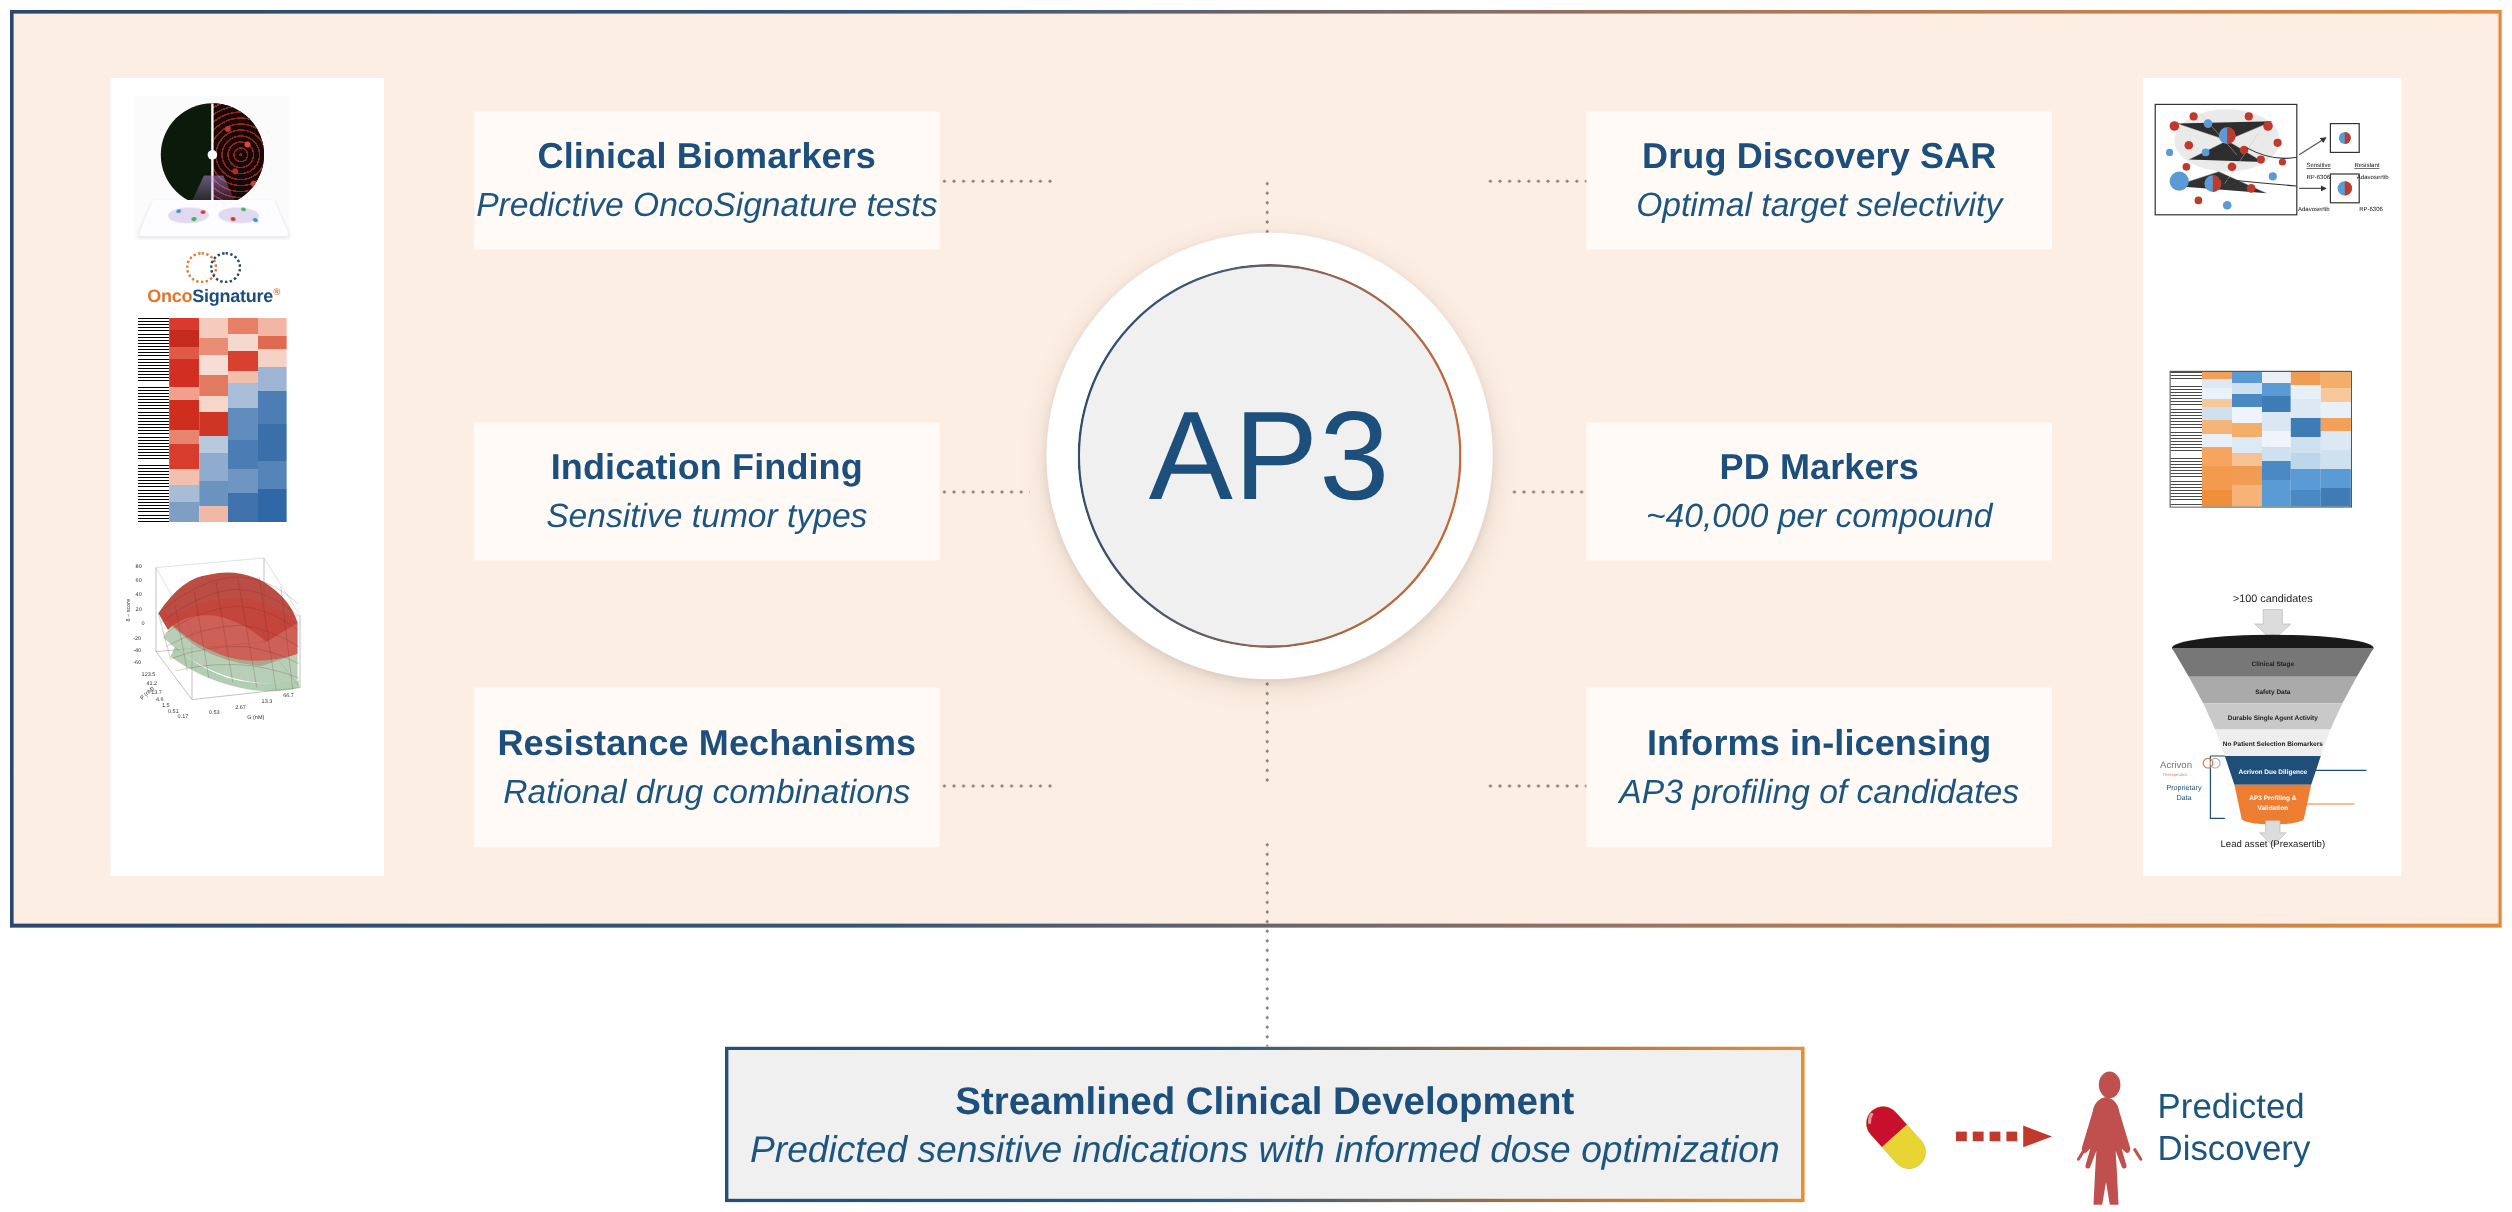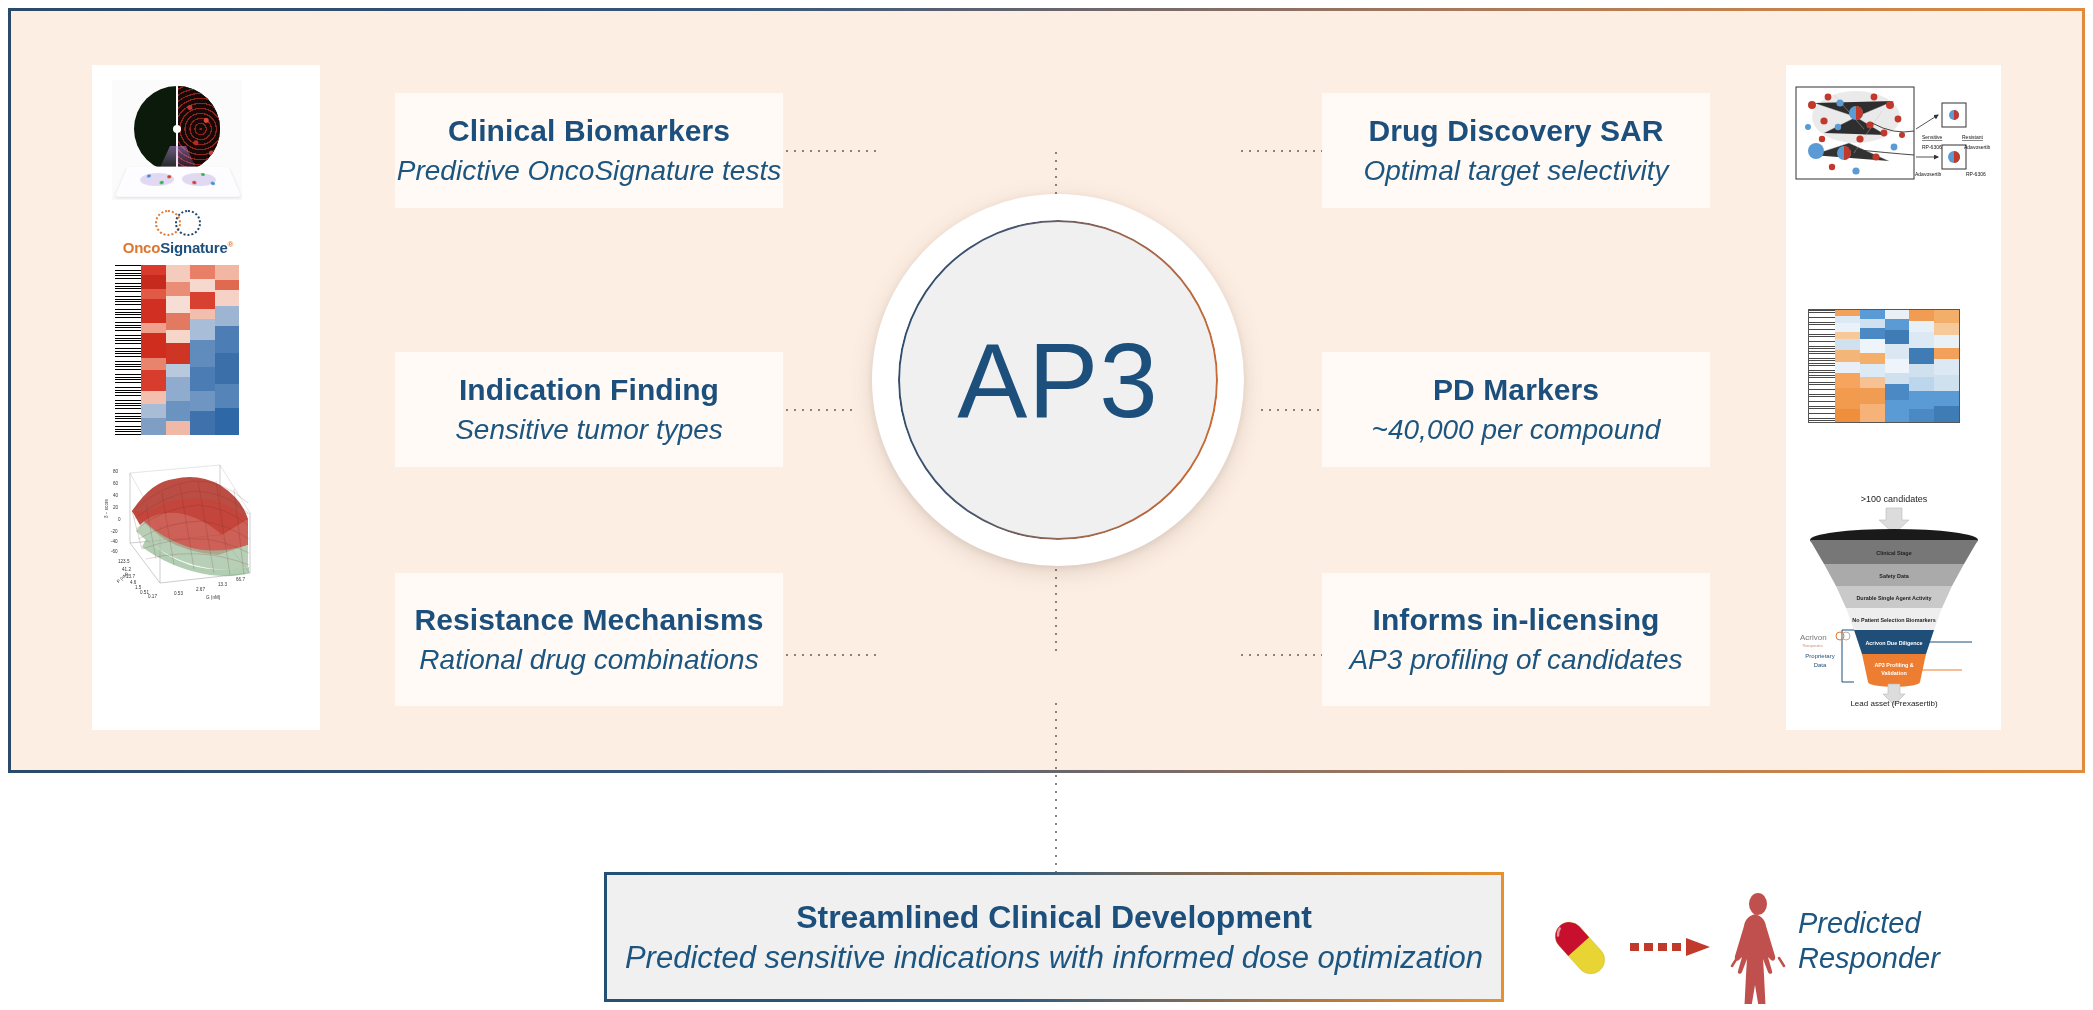--- a/index.html
+++ b/index.html
@@ -147,21 +147,21 @@
     -webkit-mask-composite:xor;mask-composite:exclude;pointer-events:none;
   }
   #banner .ttl{font-weight:bold;font-size:32px;color:#1c4f7c;white-space:nowrap;}
   #banner .sub{font-style:italic;font-size:31px;color:#1c5680;margin-top:4px;white-space:nowrap;}
 
   
   #responder{position:absolute;left:1530px;top:890px;width:420px;height:115px;}
   #pill{position:absolute;left:12px;top:20px;width:76px;height:76px;}
   #arrow{position:absolute;left:100px;top:46px;width:96px;height:22px;}
   #human{position:absolute;left:198px;top:2px;width:60px;height:112px;}
-  #resp-text{position:absolute;left:268px;top:16px;font-style:italic;font-size:29px;color:#1c5680;line-height:1.22;}
+  #resp-text{position:absolute;left:268px;top:16px;font-size:29px;color:#1c5680;line-height:1.22;}
 </style>
 </head>
 <body>
 
 <div id="frame"></div>
 
 <div class="dotline" style="left:783px;top:149px;width:95px;"></div>
 <div class="dotline" style="left:783px;top:408px;width:75px;"></div>
 <div class="dotline" style="left:783px;top:653px;width:95px;"></div>
 <div class="dotline" style="left:1238px;top:149px;width:86px;"></div>
@@ -440,17 +440,17 @@
   </svg>
   <svg id="human" viewBox="0 0 60 112">
     <g fill="#c0504d">
       <ellipse cx="30" cy="12" rx="9" ry="11"></ellipse>
       <path d="M30 22 c-8 0 -13 5 -14 12 l-9 30 c-1 4 2 6 4 4 l3 -3 l-4 14 c-1 3 3 4 4 1 l5 -13 l-1 16 l-2 40 c0 3 5 3 6 0 l5 -30 l5 30 c1 3 6 3 6 0 l-2 -40 l-1 -16 l5 13 c1 3 5 2 4 -1 l-4 -14 l3 3 c2 2 5 0 4 -4 l-9 -30 c-1 -7 -6 -12 -14 -12 z"></path>
       <path d="M9 66 l-5 8 M51 66 l5 8" stroke="#c0504d" stroke-width="2.5" fill="none" stroke-linecap="round"></path>
     </g>
   </svg>
   <div id="resp-text">
     <div>Predicted</div>
-    <div>Responder</div>
+    <div>Discovery</div>
   </div>
 </div>
 
 <div id="frame-border"></div>
 
 </body></html>

